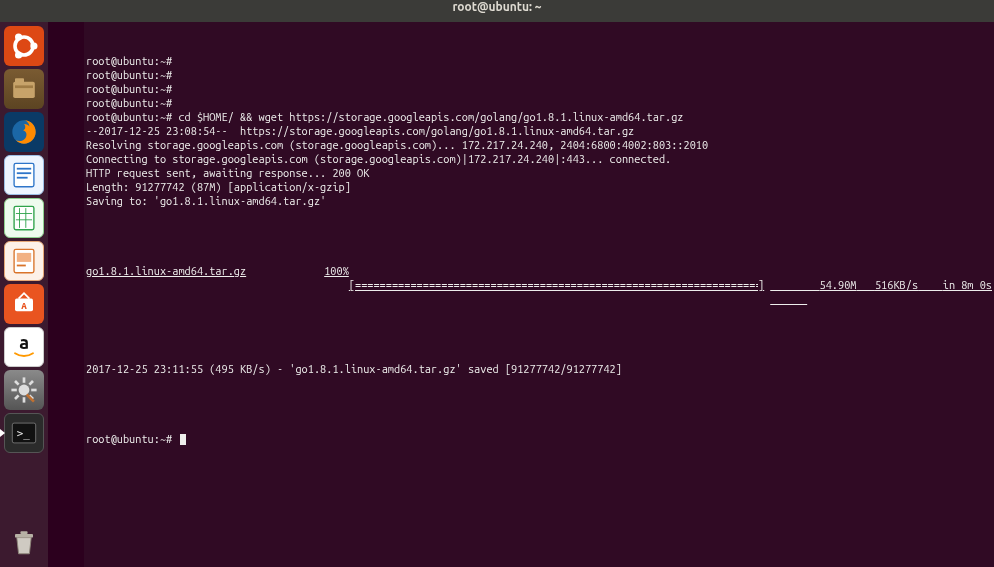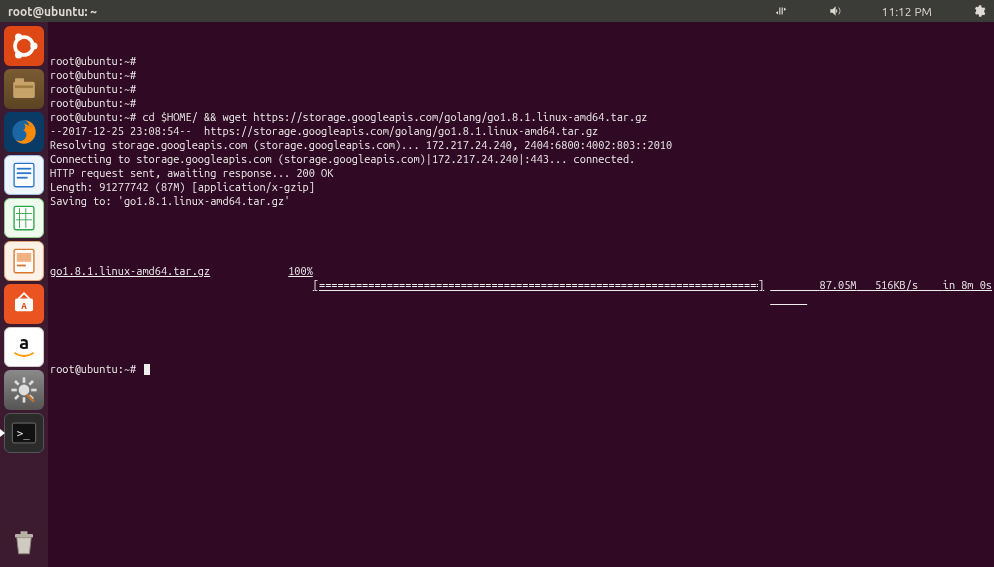--- a/index.html
+++ b/index.html
@@ -9,21 +9,22 @@
     
     .menubar {
       height: 22px;
       background: #3b3b38;
       color: #dfdbd2;
       display: flex;
       align-items: center;
       padding: 0 8px;
       font-family: Ubuntu, "DejaVu Sans", sans-serif;
       font-size: 12px;
-      gap: 16px;
+      gap: 24px;
+      flex-direction: column;
     }
     .menubar .title { flex: 1; font-weight: 600; }
     .menubar .indicator { display: inline-flex; align-items: center; margin-left: 24px; }
     .menubar svg { width: 14px; height: 14px; fill: #dfdbd2; }
 
     .workarea { flex: 1; display: flex; min-height: 0; }
 
     
     .launcher {
       width: 48px;
@@ -51,20 +52,21 @@
     
     .terminal {
       flex: 1;
       background: #300a24;
       color: #eeeeec;
       font-size: 11px;
       line-height: 14px;
       padding: 4px 2px;
       white-space: pre;
       overflow: hidden;
+      margin-left: 36px;
     }
     .term-line { white-space: pre; }
     .prompt-user { color: #eeeeec; }
     .cursor {
       display: inline-block;
       width: 6px; height: 11px;
       background: #eeeeec;
       vertical-align: text-bottom;
       margin-left: 2px;
     }
@@ -214,21 +216,22 @@
 
     <div class="term-line progress-row">
       <span class="progress-file">go1.8.1.linux-amd64.tar.gz</span>
       <span class="progress-pct">100%</span>
       <span class="progress-bar-wrap">
         <span class="progress-bar-open">[</span>
         <span class="progress-bar-fill">===================================================================================================================================&gt;</span>
         <span class="progress-bar-close">]</span>
       </span>
       <span class="progress-tail">
-        <span>87.05M</span>   <span>516KB/s</span>    <span>in 8m 0s</span>
+        <span>54.90M</span>   <span>516KB/s</span>    <span>in 8m 0s</span>
       </span>
     </div>
 
+    <div id="term-after"><div class="term-line">&nbsp;</div><div class="term-line">2017-12-25 23:11:55 (495 KB/s) - 'go1.8.1.linux-amd64.tar.gz' saved [91277742/91277742]</div><div class="term-line">&nbsp;</div></div>
 
     <div class="term-line"><span class="prompt-user">root@ubuntu:~# </span><span class="cursor"></span></div>
   </div>
 
 </div>
 
 </body></html>

